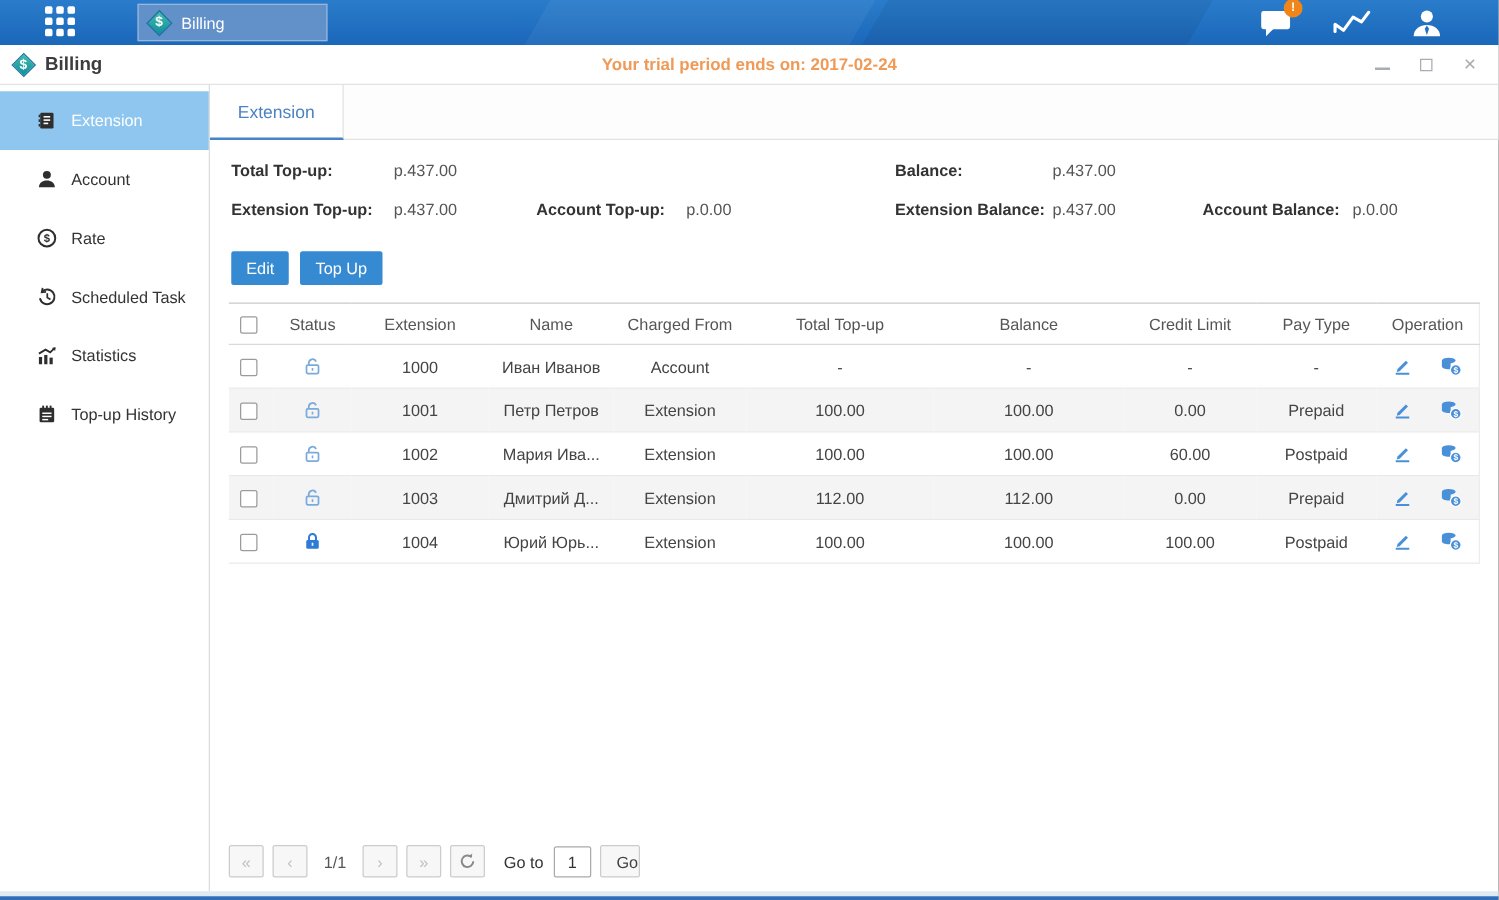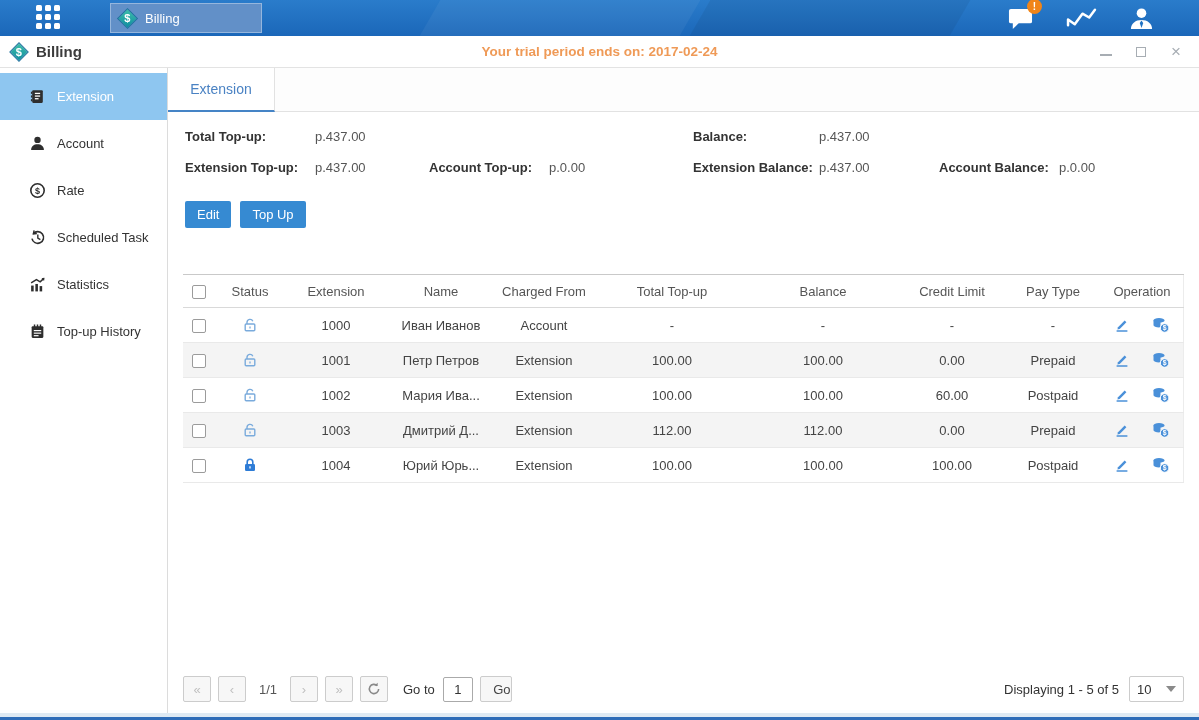--- a/index.html
+++ b/index.html
@@ -58,28 +58,28 @@
   
   .tabstrip { height:44px; border-bottom:1px solid #e2e2e2; display:flex; flex:0 0 auto; background:#fdfdfd; }
   .tab { width:107px; height:44px; background:#fff; border-right:1px solid #e2e2e2;
     border-bottom:2px solid #4584c6; color:var(--tab-blue); font-size:14px;
     display:flex; align-items:center; justify-content:center; cursor:pointer; }
   
   .summary { padding:17px 0 0 17px; font-size:13px; flex:0 0 auto; }
   .sum-row { display:flex; margin-bottom:16px; }
   .s-label { font-weight:bold; color:#333; }
   .s-val { color:#555; }
-  .w130{width:130px;} .w114{width:114px;} .w120{width:120px;} .w144{width:144px;} .w126{width:126px;} .w266{width:264px;}
+  .w130{width:130px;} .w114{width:114px;} .w120{width:120px;} .w144{width:144px;} .w126{width:126px;margin-left:23px;} .w266{width:264px;}
   
   .actions { margin:10px 0 0 17px; display:flex; gap:9px; flex:0 0 auto; }
   .btn-primary { background:var(--button-blue); color:#ffffff; border:none; font-size:13px;
     font-family:"Liberation Sans", sans-serif; border-radius:2px; height:27px; padding:0 12px; cursor:pointer; }
   
   .tbl-wrap { margin:14px 15px 0 15px; flex:0 0 auto; }
-  table { width:100%; border-collapse:collapse; table-layout:fixed; border-right:1px solid #ececec;margin-top:32px; }
+  table { width:100%; border-collapse:collapse; table-layout:fixed; border-right:1px solid #ececec; }
   thead td { border-top:1px solid #c9c9c9; border-bottom:1px solid #d9d9d9; height:33px;
     font-size:13px; color:#555; text-align:center; }
   tbody td { height:35px; border-bottom:1px solid #e9e9e9; font-size:13px; color:#444;
     text-align:center; overflow:hidden; white-space:nowrap; }
   tbody tr.alt { background:#f4f4f4; }
   td.cb-cell { text-align:left; padding-left:9px; }
   .cb { display:inline-block; width:14px; height:14px; border:1px solid #9b9b9b; border-radius:2px;
     background:#fff; vertical-align:middle; cursor:pointer; }
   .op-cell span { display:inline-flex; margin:0 9px; cursor:pointer; vertical-align:middle; }
   
@@ -480,26 +480,19 @@
         <div class="pg-btn">»</div>
         <div class="pg-btn">
           <svg width="14" height="14" viewBox="0 0 16 16">
             <path d="M13.3 8a5.3 5.3 0 1 1-1.6-3.8" fill="none" stroke="#8a8a8a" stroke-width="1.8"></path>
             <path d="M12.3 0.8 L12 4.6 8.4 3.9 Z" fill="#8a8a8a"></path>
           </svg>
         </div>
         <span class="goto-label">Go to</span>
         <input class="goto-input" value="1" style="">
         <button class="go-btn">Go</button>
-        <div class="pg-right">
-          <span class="displaying">Displaying 1 - 5 of 5</span>
-          <div class="page-size">
-            <span>10</span>
-            <span class="tri"></span>
-          </div>
-        </div>
       </div>
     </div>
   </div>
 
   <div class="strip-light"></div>
   <div class="strip-dark"></div>
 </div>
 
 </body></html>

